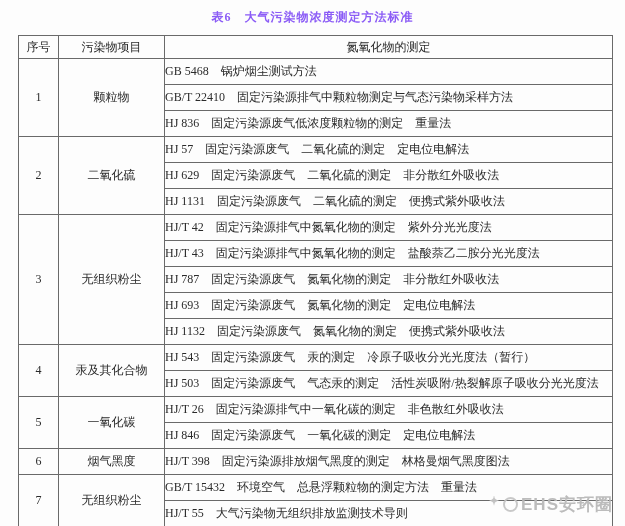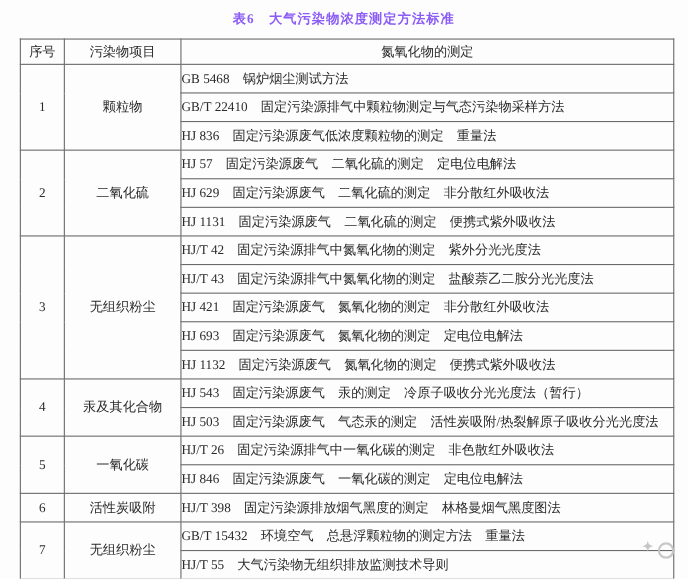--- a/index.html
+++ b/index.html
@@ -135,21 +135,21 @@
 
       <tr>
         <td class="cell-no" rowspan="5">3</td>
         <td class="cell-pollutant" rowspan="5">无组织粉尘</td>
         <td class="cell-method">HJ/T 42　固定污染源排气中氮氧化物的测定　紫外分光光度法</td>
       </tr>
       <tr>
           <td class="cell-method">HJ/T 43　固定污染源排气中氮氧化物的测定　盐酸萘乙二胺分光光度法</td>
         </tr>
       <tr>
-          <td class="cell-method">HJ 421　固定污染源废气　氮氧化物的测定　非分散红外吸收法</td>
+          <td class="cell-method">HJ 787　固定污染源废气　氮氧化物的测定　非分散红外吸收法</td>
         </tr>
       <tr>
           <td class="cell-method">HJ 693　固定污染源废气　氮氧化物的测定　定电位电解法</td>
         </tr>
       <tr>
           <td class="cell-method">HJ 1132　固定污染源废气　氮氧化物的测定　便携式紫外吸收法</td>
         </tr>
 
       <tr>
         <td class="cell-no" rowspan="2">4</td>
@@ -164,33 +164,34 @@
         <td class="cell-no" rowspan="2">5</td>
         <td class="cell-pollutant" rowspan="2">一氧化碳</td>
         <td class="cell-method">HJ/T 26　固定污染源排气中一氧化碳的测定　非色散红外吸收法</td>
       </tr>
       <tr>
           <td class="cell-method">HJ 846　固定污染源废气　一氧化碳的测定　定电位电解法</td>
         </tr>
 
       <tr>
         <td class="cell-no">6</td>
-        <td class="cell-pollutant">活性炭吸附</td>
+        <td class="cell-pollutant">烟气黑度</td>
         <td class="cell-method">HJ/T 398　固定污染源排放烟气黑度的测定　林格曼烟气黑度图法</td>
       </tr>
 
       <tr>
         <td class="cell-no" rowspan="2">7</td>
         <td class="cell-pollutant" rowspan="2">无组织粉尘</td>
         <td class="cell-method">GB/T 15432　环境空气　总悬浮颗粒物的测定方法　重量法</td>
       </tr>
       <tr>
           <td class="cell-method">HJ/T 55　大气污染物无组织排放监测技术导则</td>
         </tr>
     </tbody>
   </table>
 
   <div class="watermark">
     <span class="wm-sparkle">✦</span>
     <span class="wm-circle"></span>
+    <span>EHS安环圈</span>
   </div>
 
 </div>
 
 </body></html>

